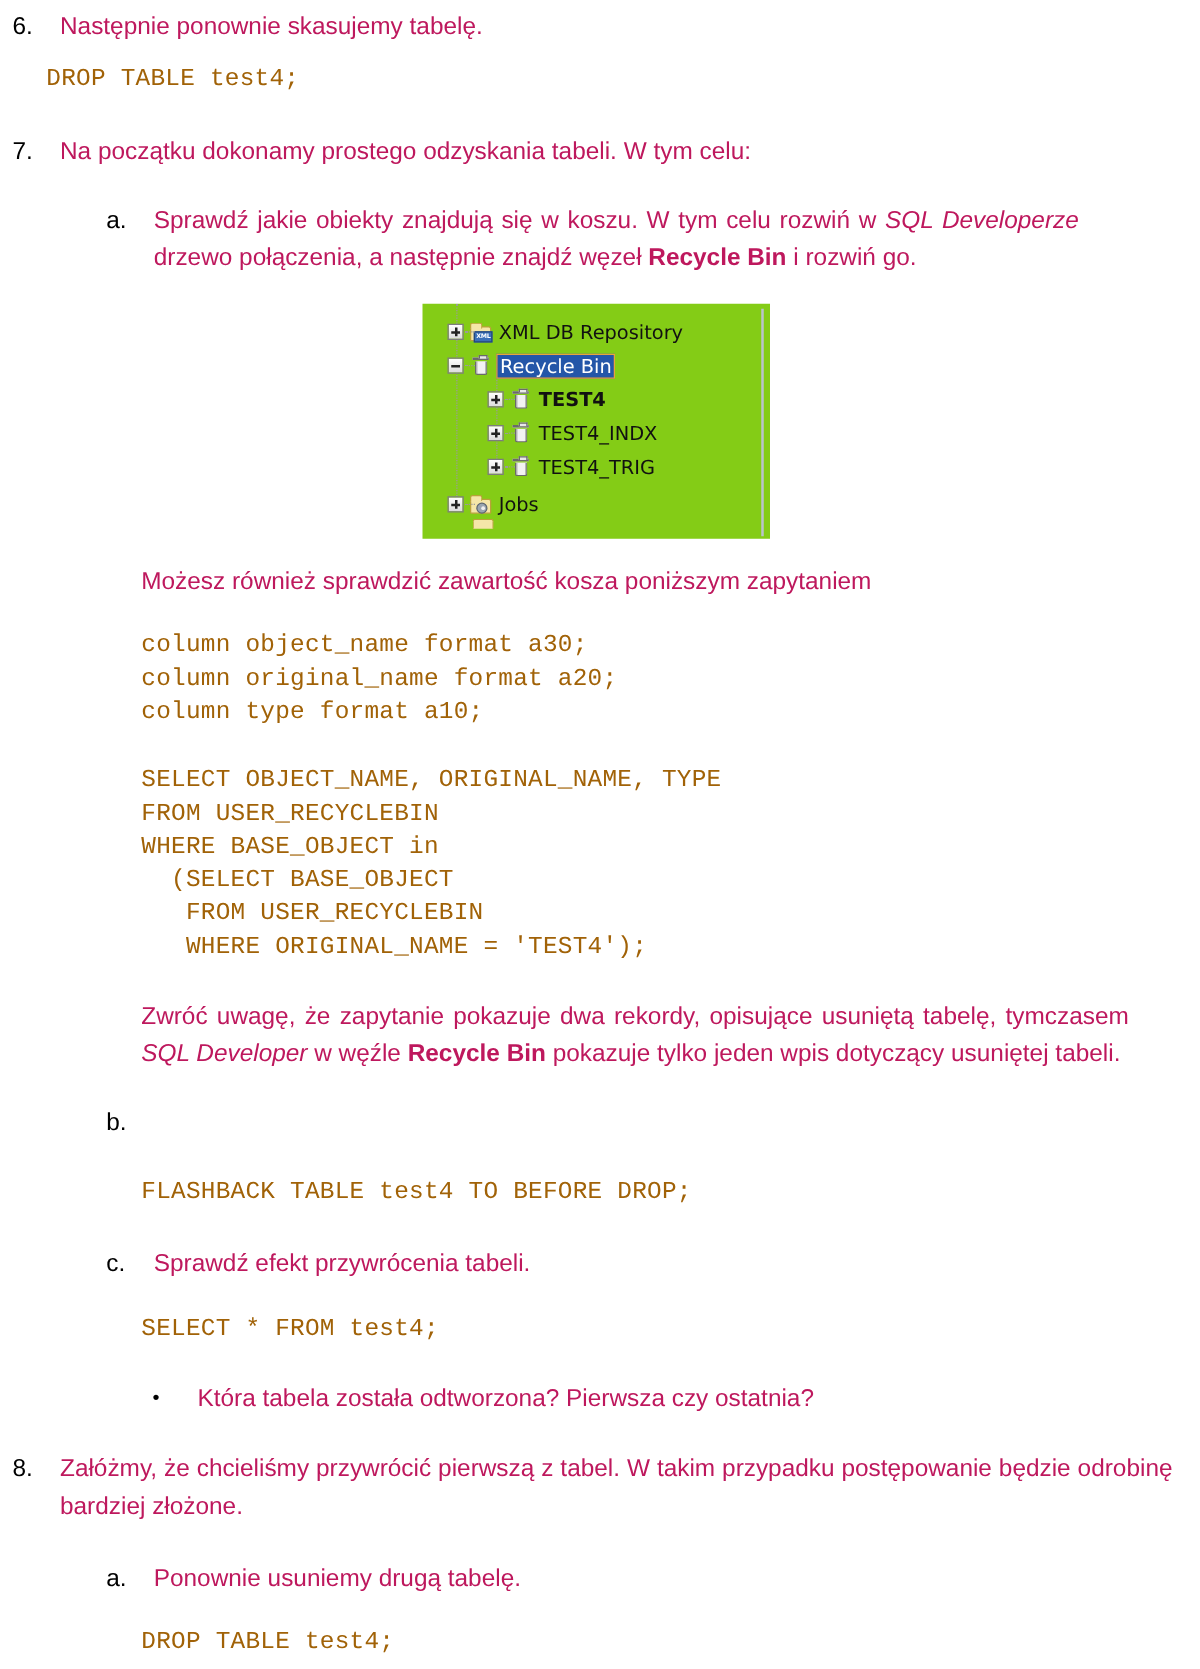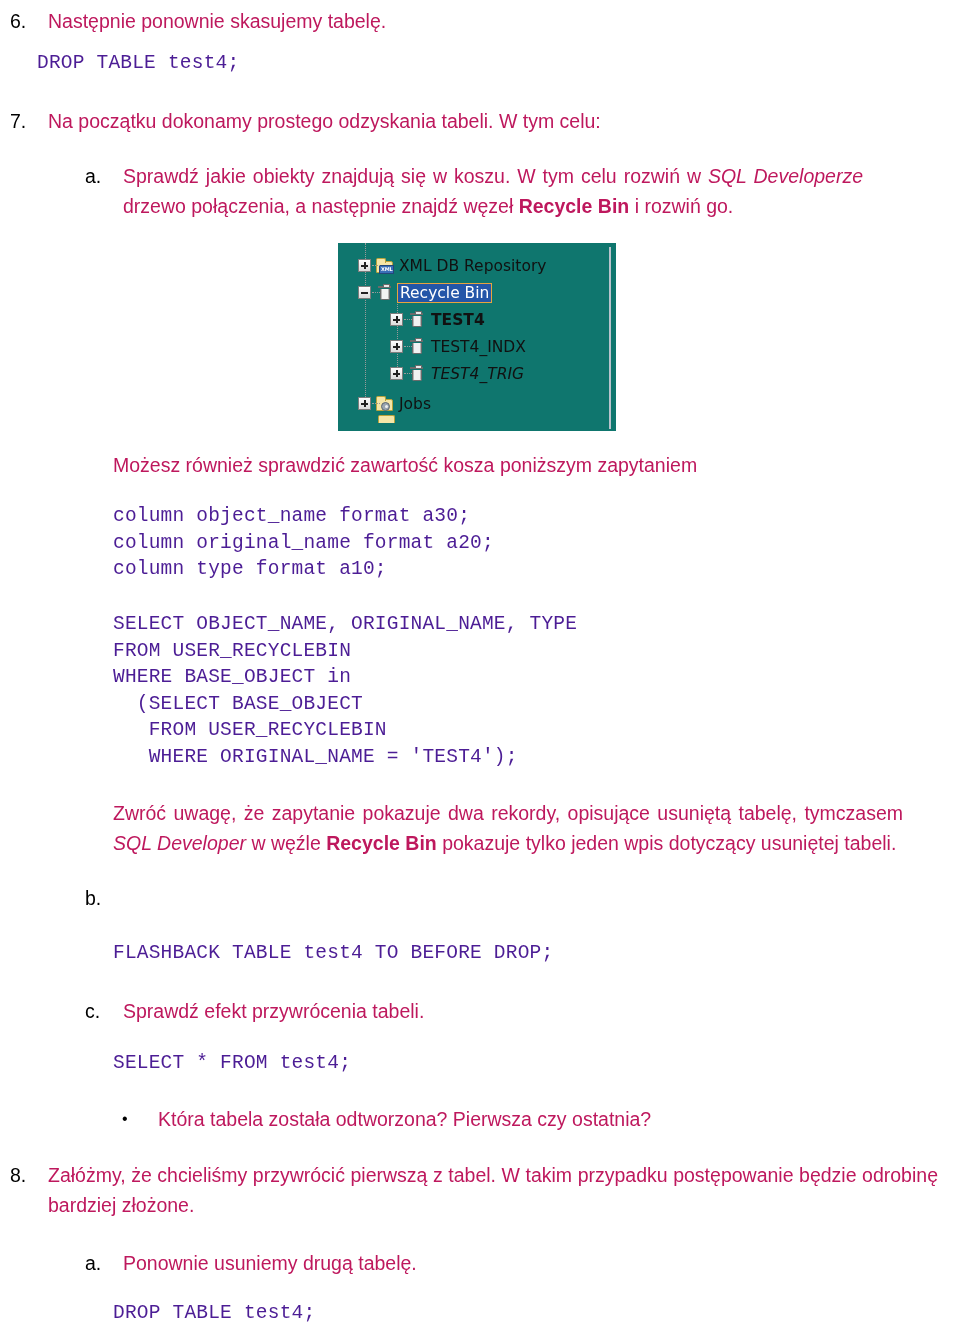--- a/index.html
+++ b/index.html
@@ -56,39 +56,39 @@
 
   
   .lvl3 .marker { width: 36px; margin-left: 122px; font-size: 16px; }
   .lvl3 .body-text { width: 700px; }
 
   
   .code {
     font-family: "Liberation Mono", "DejaVu Sans Mono", monospace;
     font-size: 19.5px;
     line-height: 26.5px;
-    color: #4c1d95;
+    color: #a16207;
     white-space: pre;
     letter-spacing: 0.2px;
   }
 
   i, .ital { font-style: italic; }
   b, .bold { font-weight: bold; }
 
   
   .abs { position: absolute; }
 
   
   .figure {
     position: absolute;
     left: 338px;
     top: 243px;
     width: 278px;
     height: 188px;
-    background: #0f766e;
+    background: #84cc16;
     overflow: hidden;
   }
   .fig-rule {
     position: absolute;
     left: 271px;
     top: 4px;
     width: 2px;
     height: 182px;
     background: #b9c3cc;
   }
@@ -269,21 +269,21 @@
         <span class="toggle plus"></span>
         <span class="ico">
           <span class="bin">
               <span class="lid"></span>
               <span class="can"></span>
             </span>
         </span>
         <span class="tlabel">TEST4_INDX</span>
       </div>
 
-      <div class="tnode" style="left:52px; top:118px;font-style:italic;">
+      <div class="tnode" style="left:52px; top:118px;">
         <span class="toggle plus"></span>
         <span class="ico">
           <span class="bin">
               <span class="lid"></span>
               <span class="can"></span>
             </span>
         </span>
         <span class="tlabel">TEST4_TRIG</span>
       </div>
 

